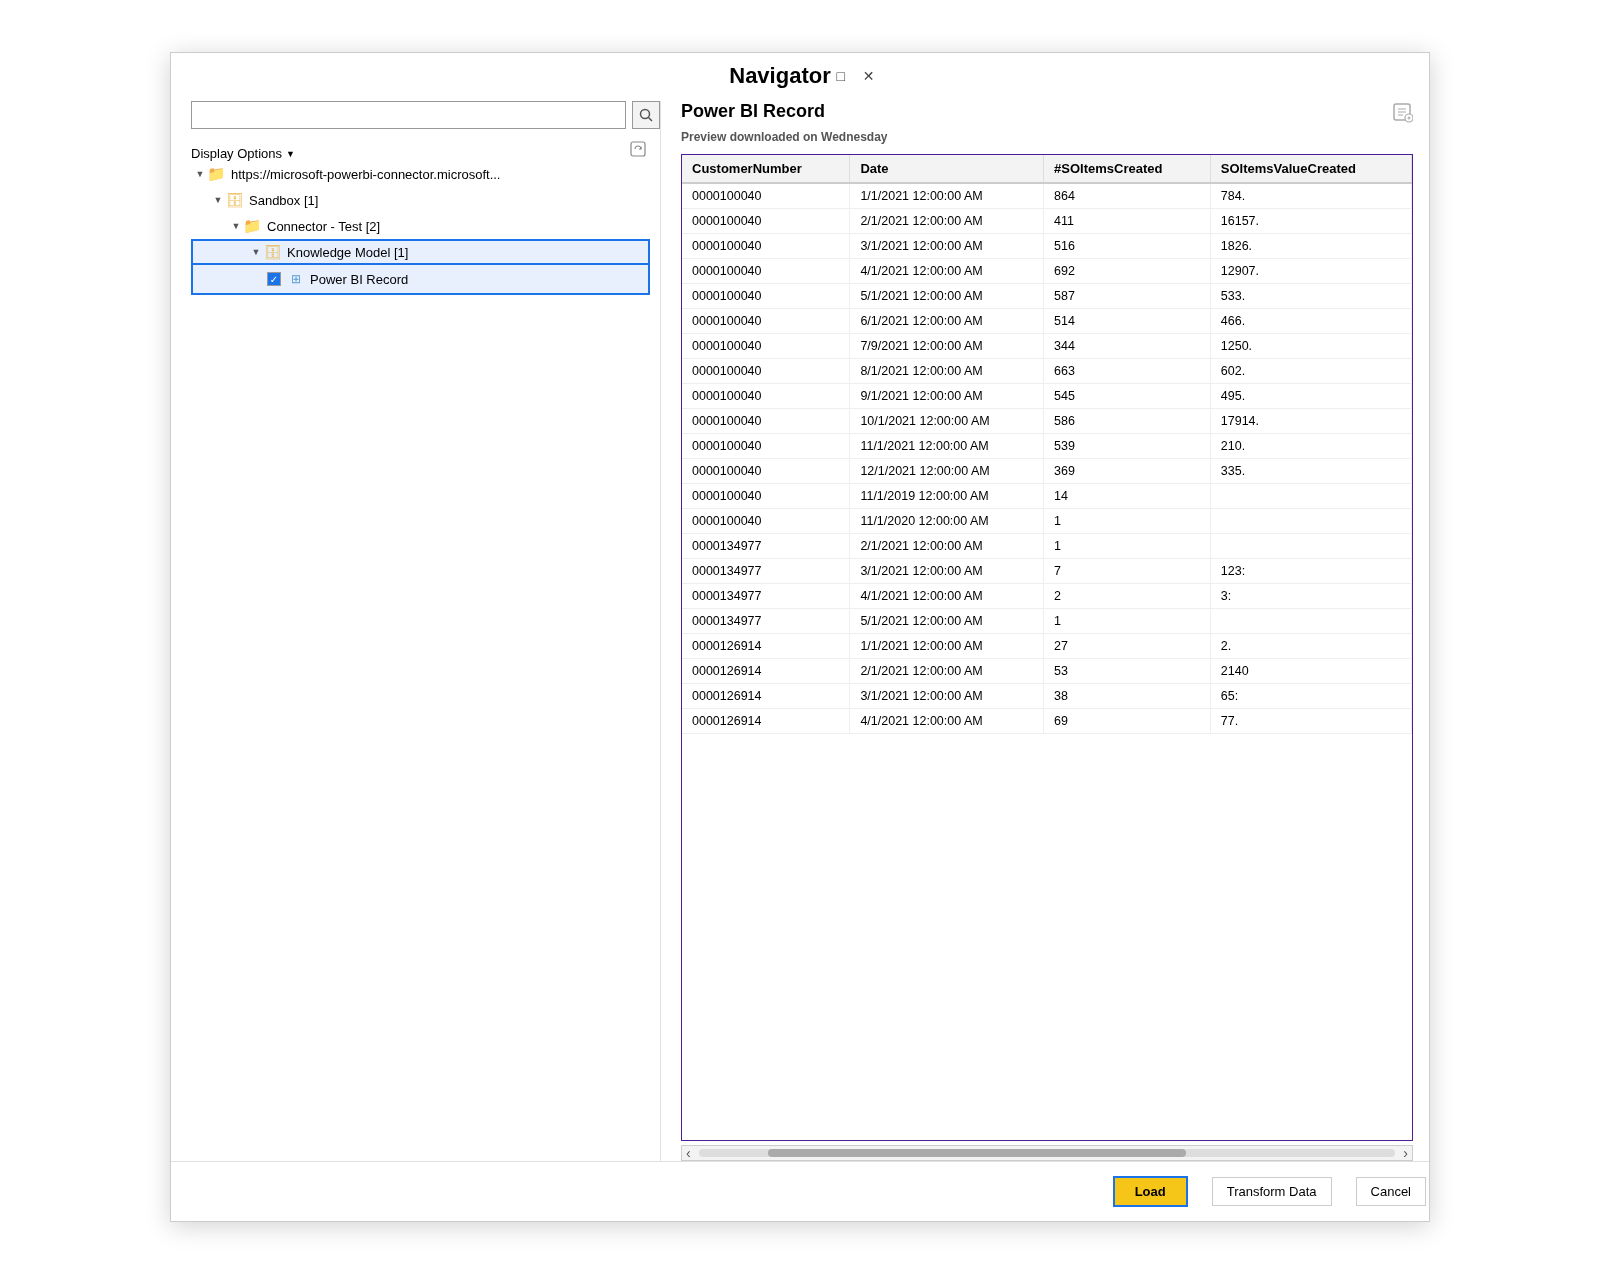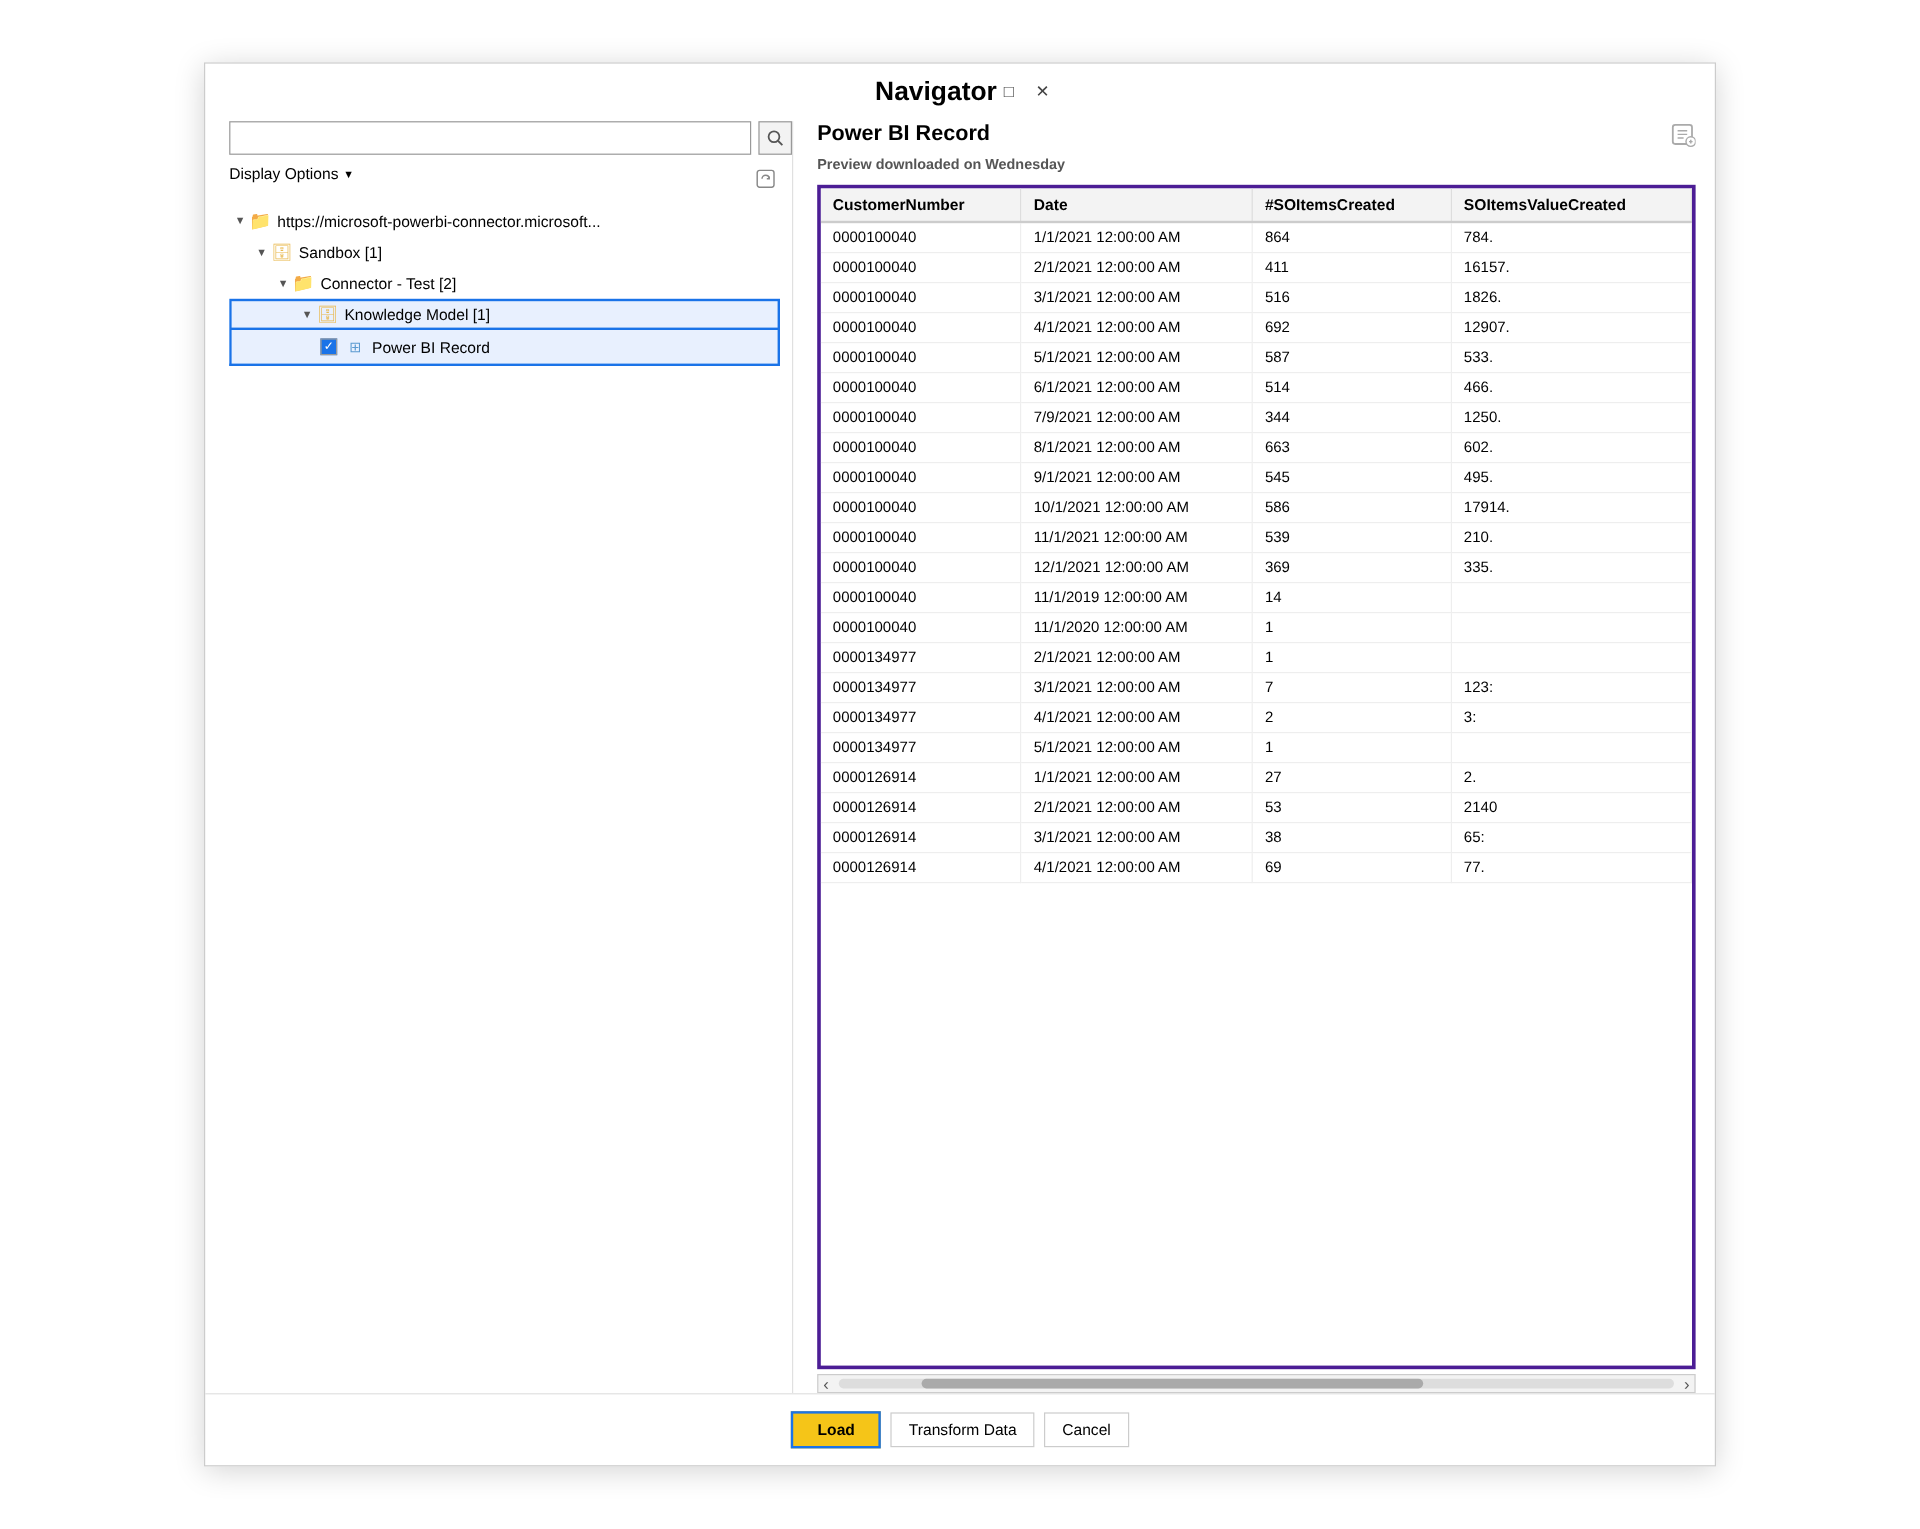--- a/index.html
+++ b/index.html
@@ -86,23 +86,22 @@
       border: 1px solid #999;
       background: #f3f3f3;
       display: flex;
       align-items: center;
       justify-content: center;
       cursor: pointer;
       flex-shrink: 0;
     }
     .options-row {
       display: flex;
-      align-items: flex-start;
+      align-items: flex-end;
       justify-content: space-between;
-      margin-bottom: 10px;
     }
     .display-options-btn {
       display: flex;
       align-items: center;
       gap: 4px;
       border: none;
       background: none;
       cursor: pointer;
       font-size: 13px;
       color: #000;
@@ -198,21 +197,21 @@
     }
     .preview-refresh-icon {
       color: #888;
       font-size: 18px;
       cursor: pointer;
     }
     
     .table-container {
       flex: 1;
       overflow: auto;
-      border: 3px solid #4c1d95;
+      border: 1px solid #4c1d95;
       position: relative;
     }
     table {
       border-collapse: collapse;
       width: 100%;
       min-width: 600px;
     }
     thead tr {
       background: #f3f3f3;
       border-bottom: 2px solid #ccc;
@@ -230,23 +229,23 @@
       font-size: 12.5px;
       border-bottom: 1px solid #eee;
       border-right: 1px solid #eee;
     }
     td.number { text-align: left; }
 
     
     .footer {
       display: flex;
       align-items: center;
-      justify-content: center;
+      justify-content: flex-end;
       padding: 14px 3px;
-      gap: 8px;
+      gap: 24px;
       border-top: 1px solid #e0e0e0;
       flex-shrink: 0;
     }
     .btn-load {
       background: #f5c518;
       border: 2px solid #1a73e8;
       color: #000;
       font-size: 13px;
       font-weight: 600;
       padding: 6px 20px;

